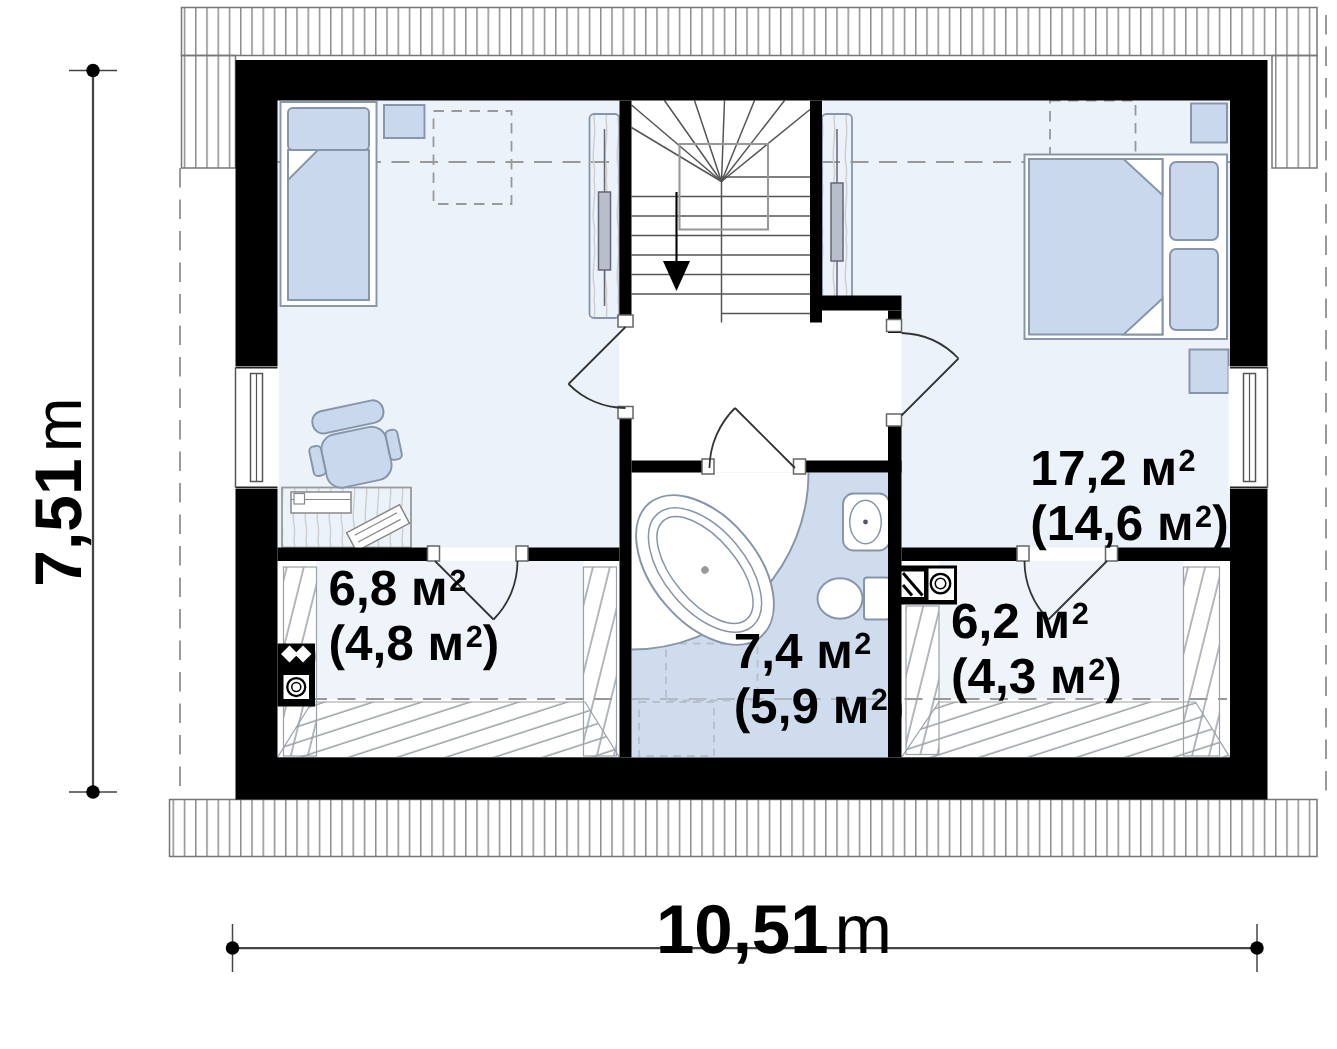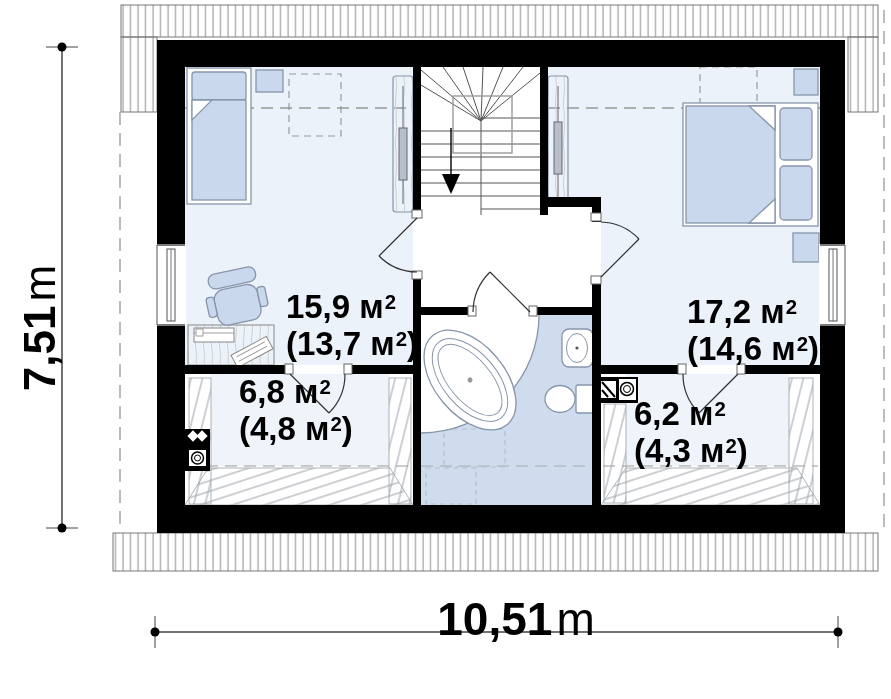--- a/index.html
+++ b/index.html
@@ -286,36 +286,36 @@
     <g>
       <line x1="155" y1="632" x2="838" y2="632" stroke-width="1.5"></line>
       <line x1="155" y1="616" x2="155" y2="648" stroke-width="1"></line>
       <line x1="838" y1="616" x2="838" y2="648" stroke-width="1"></line>
       <circle cx="155" cy="632" r="4.5" fill="#000" stroke="none"></circle>
       <circle cx="838" cy="632" r="4.5" fill="#000" stroke="none"></circle>
     </g>
   </g>
 </svg>
 
-<div class="room-label centered" style="left:352px;top:289px;">
-  <div><span>15,9 м</span><sup>2</sup></div>
-  <div><span>(13,7 м</span><sup>2</sup><span>)</span></div>
-</div>
 
 
 <div class="room-label centered" style="left:753px;top:294px;">
   <div><span>17,2 м</span><sup>2</sup></div>
   <div><span>(14,6 м</span><sup>2</sup><span>)</span></div>
 </div>
 
-<div class="room-label" style="left:219px;top:374px;margin-left:20px;">
+<div class="room-label" style="left:219px;top:374px;">
   <div><span>6,8 м</span><sup>2</sup></div>
   <div><span>(4,8 м</span><sup>2</sup><span>)</span></div>
 </div>
 
+<div class="room-label centered" style="left:546px;top:416px;">
+  <div><span>7,4 м</span><sup>2</sup></div>
+  <div><span>(5,9 м</span><sup>2</sup><span>)</span></div>
+</div>
 
 <div class="room-label" style="left:634px;top:396px;">
   <div><span>6,2 м</span><sup>2</sup></div>
   <div><span>(4,3 м</span><sup>2</sup><span>)</span></div>
 </div>
 
 <div class="dim dim-left">
   <span class="dim-num">7,51</span><span class="dim-unit">m</span>
 </div>
 <div class="dim dim-bottom">

